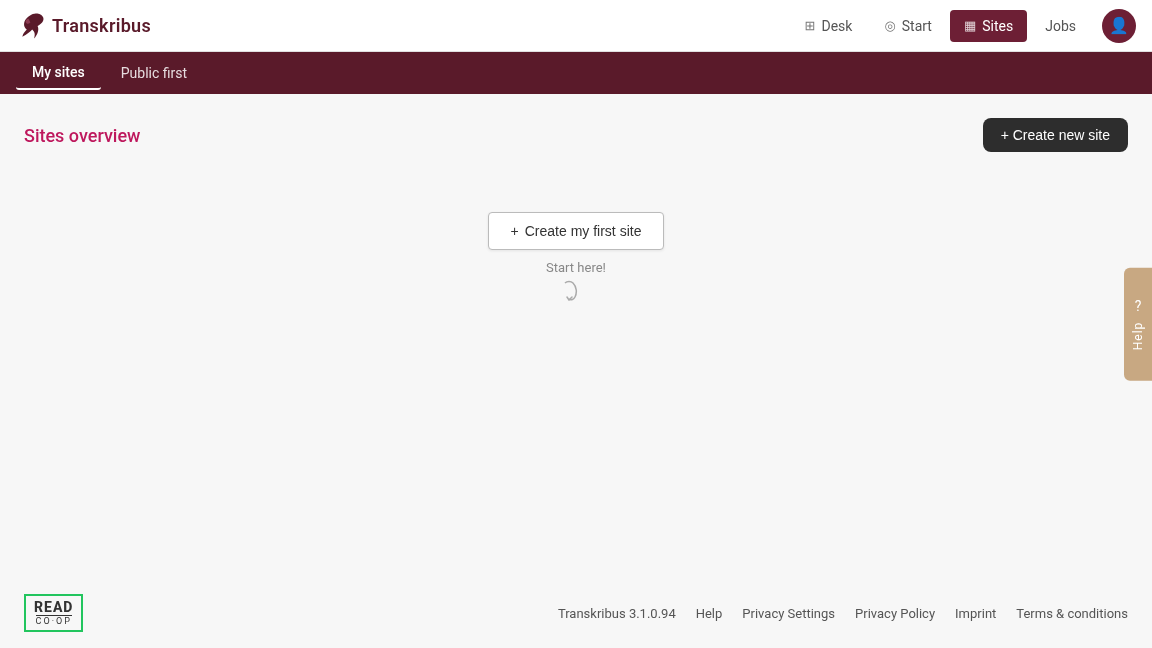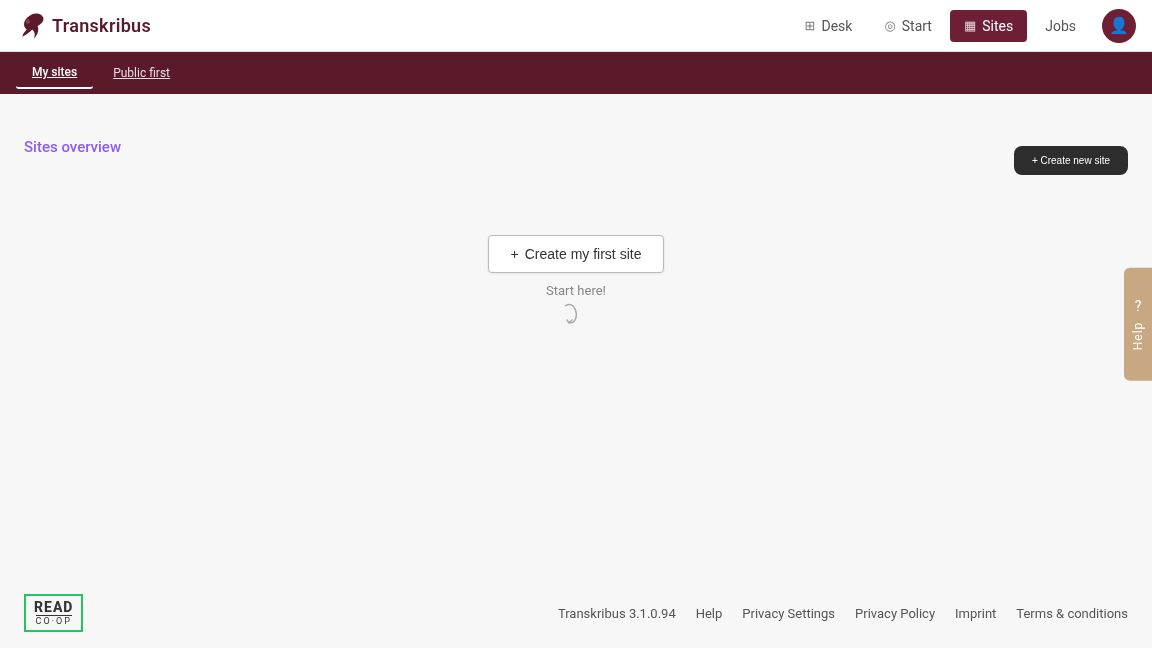--- a/index.html
+++ b/index.html
@@ -92,25 +92,24 @@
       height: 42px;
       display: flex;
       align-items: center;
       padding: 0 16px;
       gap: 4px;
     }
 
     .sub-nav-item {
       padding: 8px 16px;
       color: rgba(255,255,255,0.85);
-      font-size: 12px;
+      font-size: 14px;
       cursor: pointer;
       border-radius: 3px;
       transition: background 0.15s;
-      text-decoration: underline;
     }
 
     .sub-nav-item.active {
       color: #fff;
       border-bottom: 2px solid #fff;
       font-weight: 500;
     }
 
     
     .main-content {
@@ -121,38 +120,37 @@
     }
 
     .page-header {
       display: flex;
       align-items: center;
       justify-content: space-between;
       margin-bottom: 40px;
     }
 
     .page-title {
-      font-size: 15px;
+      font-size: 18px;
       font-weight: 500;
-      color: #8b5cf6;
+      color: #be185d;
     }
 
     .create-new-btn {
       background: #2d2d2d;
       color: #fff;
       border: none;
       padding: 9px 18px;
       border-radius: 8px;
-      font-size: 10px;
+      font-size: 14px;
       cursor: pointer;
       display: flex;
       align-items: center;
       gap: 6px;
       transition: background 0.15s;
-      margin-top: 28px;
     }
 
     
     .center-area {
       display: flex;
       flex-direction: column;
       align-items: center;
       justify-content: center;
       margin-top: 60px;
       position: relative;

